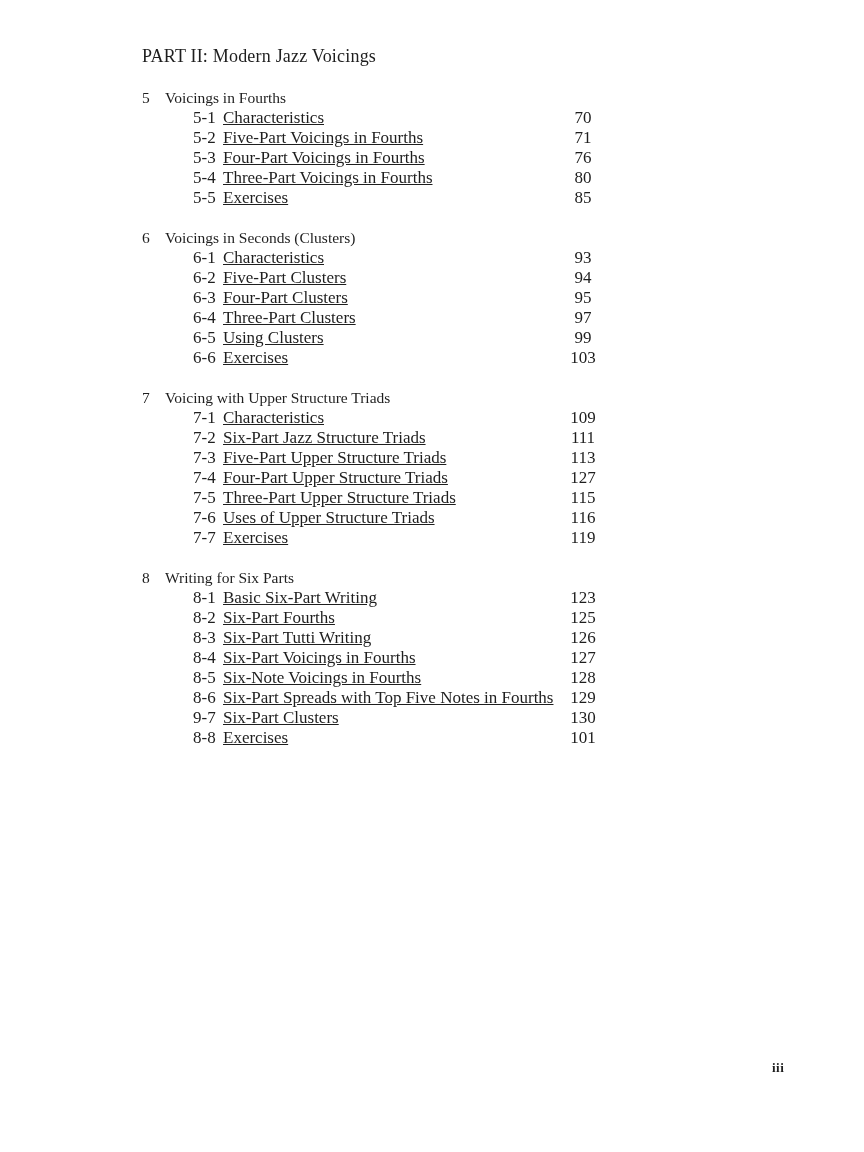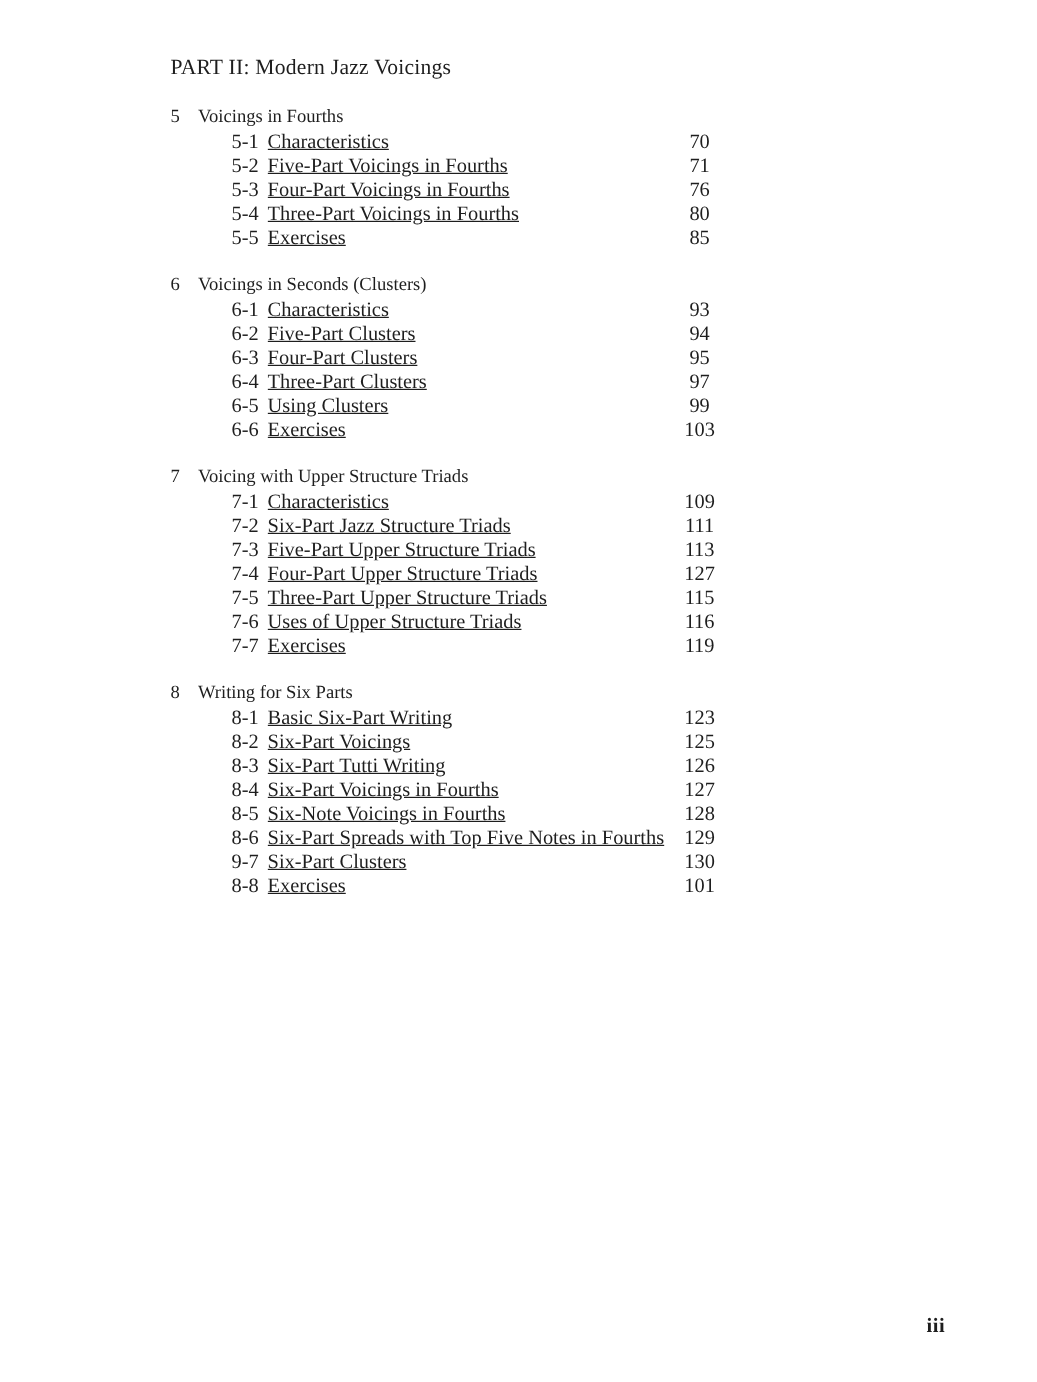--- a/index.html
+++ b/index.html
@@ -42,22 +42,22 @@
     font-size: 17px;
     line-height: 20px;
     padding-left: 51px;
     white-space: nowrap;
   }
   .item-num { flex: none; width: 30px; }
   .item-label { flex: 1 1 auto; overflow: hidden; padding-right: 6px; text-decoration: underline; }
   .item-page { flex: none; text-align: center; min-width: 26px; }
   .folio {
     position: absolute;
-    left: 772px; top: 1095px;
-    font-size: 17px;
+    left: 772px; top: 1060px;
+    font-size: 13px;
     font-weight: 700;
     letter-spacing: 0.5px;
   }
 </style>
 </head>
 <body>
 
 <div class="page">
   <div class="part-title">PART II: Modern Jazz Voicings</div>
 
@@ -201,21 +201,21 @@
     </div>
     <div class="items">
   <div class="toc-item">
     <span class="item-num">8-1</span>
     <span class="item-label">Basic Six-Part Writing</span>
     <span class="item-page">123</span>
   </div>
 
   <div class="toc-item">
     <span class="item-num">8-2</span>
-    <span class="item-label">Six-Part Voicings</span>
+    <span class="item-label">Six-Part Fourths</span>
     <span class="item-page">125</span>
   </div>
 
   <div class="toc-item">
     <span class="item-num">8-3</span>
     <span class="item-label">Six-Part Tutti Writing</span>
     <span class="item-page">126</span>
   </div>
 
   <div class="toc-item">

